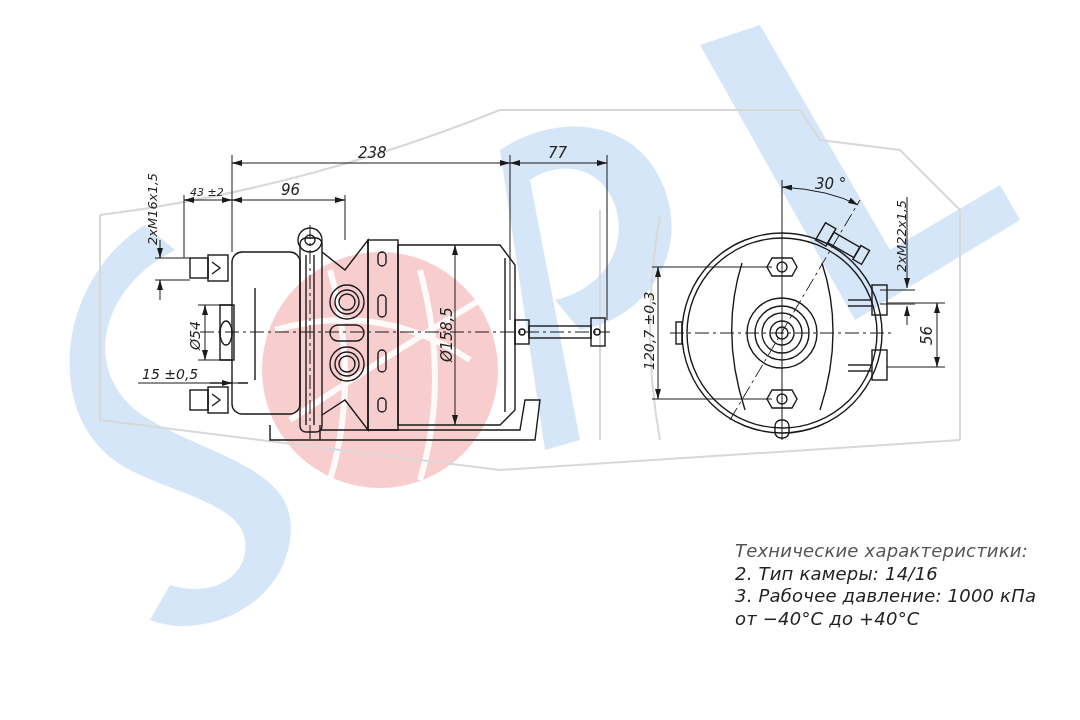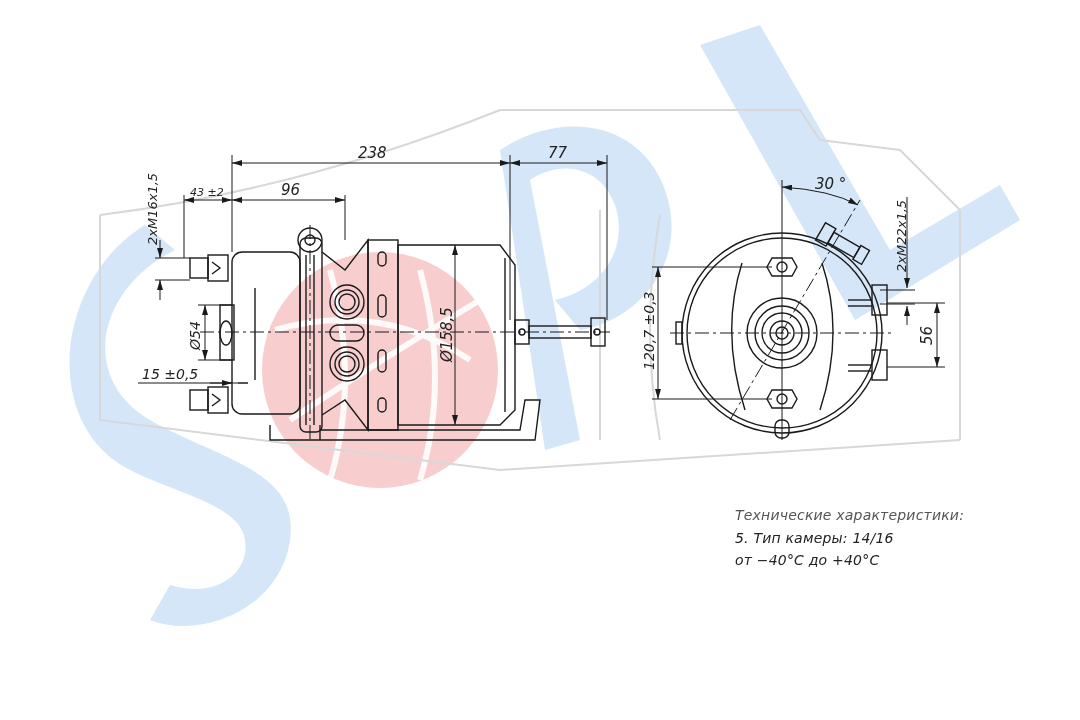--- a/index.html
+++ b/index.html
@@ -1,22 +1,22 @@
 <!DOCTYPE html>
 <html><head>
 <meta charset="utf-8">
 <style>
   html, body { margin: 0; padding: 0; background: #ffffff; }
   body { width: 1080px; height: 720px; position: relative; overflow: hidden;
          font-family: "DejaVu Sans", sans-serif; }
   #canvas { position: absolute; left: 0; top: 0; width: 1080px; height: 720px; }
   svg text { font-family: "DejaVu Sans", sans-serif; font-style: italic; fill: #222; }
-  .specs { position: absolute; left: 735px; top: 504px; color: #222;
+  .specs { position: absolute; left: 735px; top: 540px; color: #222;
            font-family: "DejaVu Sans", sans-serif; font-style: italic;
-           font-size: 14px; line-height: 22.5px; font-weight: 300; letter-spacing: 0.2px; }
+           font-size: 18px; line-height: 22.5px; font-weight: 300; letter-spacing: 0.2px; }
   .specs div { white-space: nowrap; }
   .specs .title { color: #555; }
 </style>
 </head>
 <body>
 
 <svg id="canvas" viewBox="0 0 1080 720" xmlns="http://www.w3.org/2000/svg">
   <defs>
     <marker id="arr" markerWidth="10" markerHeight="6" refX="10" refY="3" orient="auto-start-reverse" markerUnits="userSpaceOnUse">
       <path d="M0,0 L10,3 L0,6 Z" fill="#1a1a1a"></path>
@@ -198,15 +198,16 @@
   <g>
     <text x="815" y="189" font-size="15">30 °</text>
     <text x="0" y="0" font-size="13" transform="translate(906,272) rotate(-90)">2xM22x1,5</text>
     <text x="0" y="0" font-size="15" transform="translate(932,345) rotate(-90)">56</text>
     <text x="0" y="0" font-size="14" transform="translate(654,370) rotate(-90)">120,7 ±0,3</text>
   </g>
 </svg>
 
 <div class="specs">
   <div class="title">Технические характеристики:</div>
-  <div>5. Тип камеры: 14/16</div>
+  <div>2. Тип камеры: 14/16</div>
+  <div>3. Рабочее давление: 1000 кПа</div>
   <div>от −40°C до +40°C</div>
 </div>
 
 </body></html>

